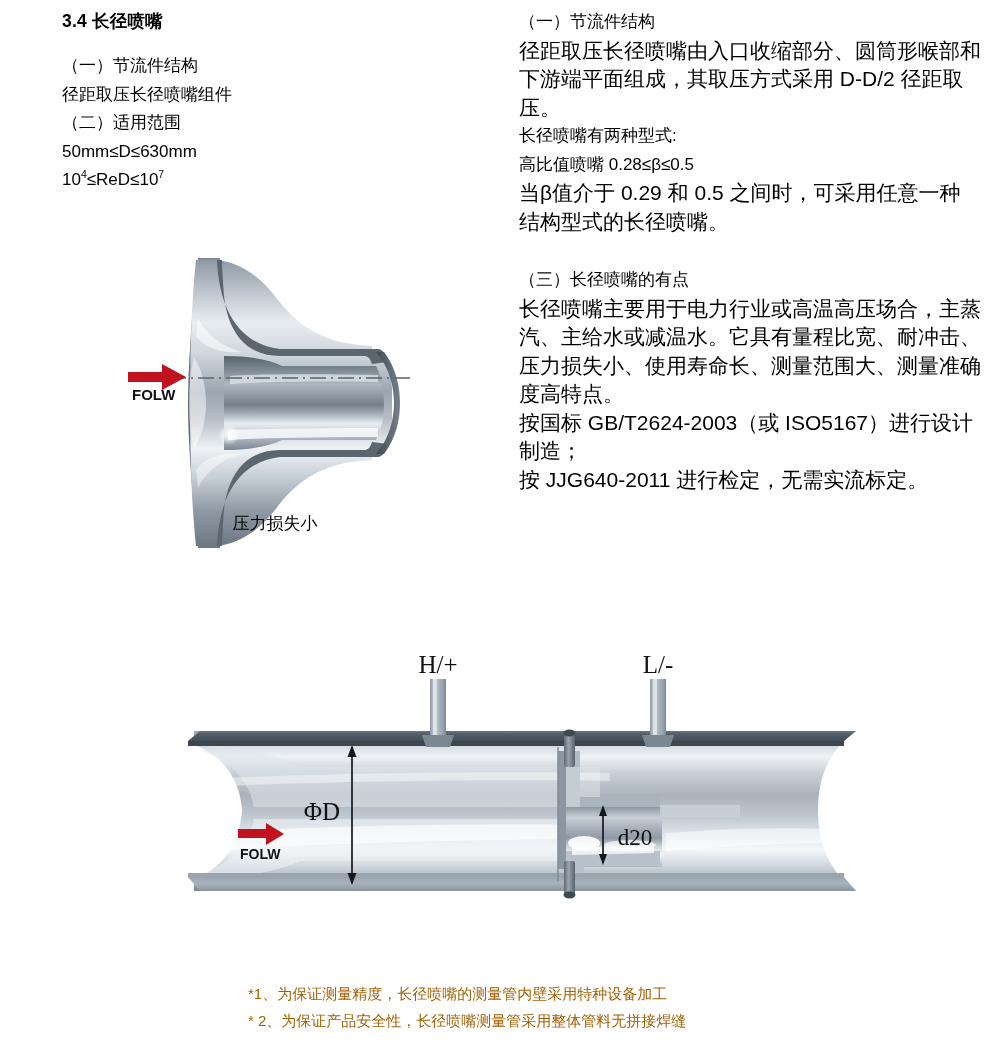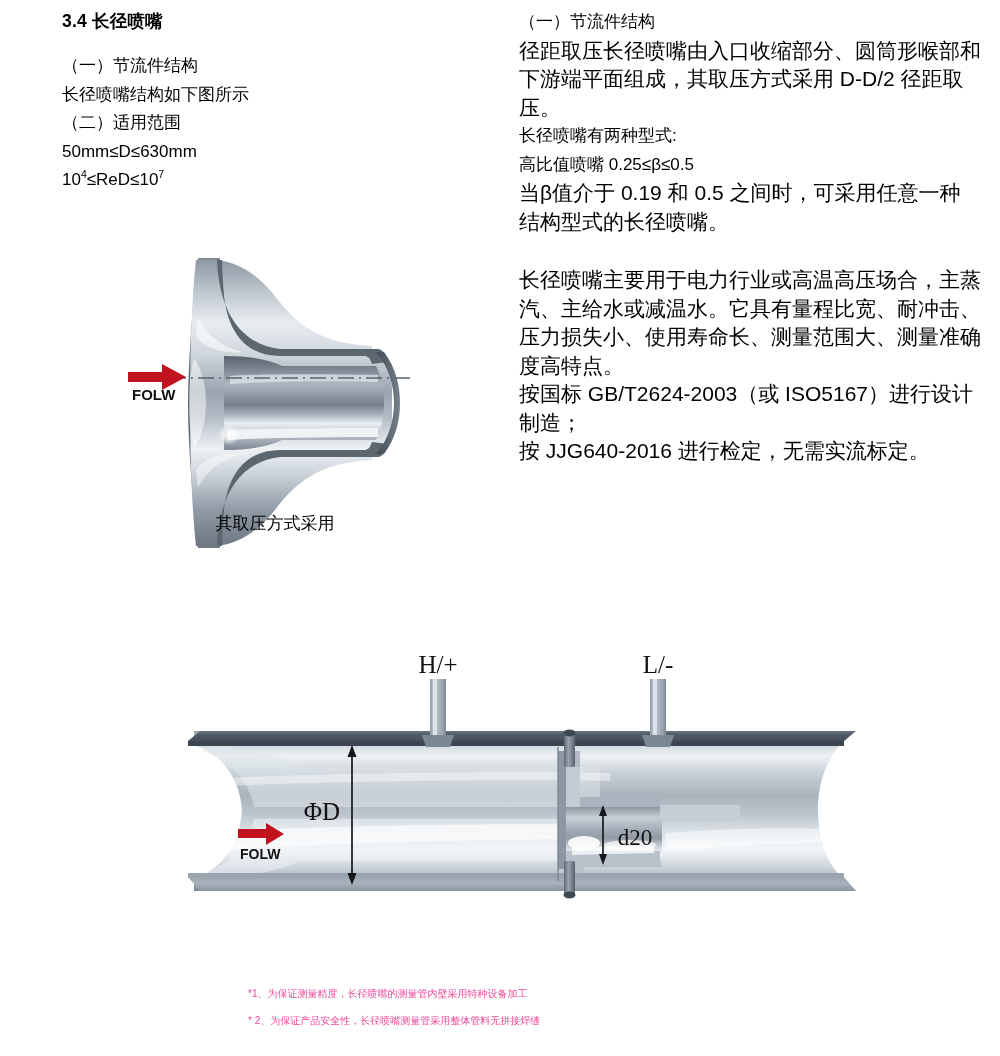--- a/index.html
+++ b/index.html
@@ -94,59 +94,60 @@
   }
 
   
   .footnotes {
     position: absolute;
     left: 248px;
     top: 980px;
     width: 700px;
   }
   .footnote {
-    font-size: 10px;
+    font-size: 15px;
     line-height: 27px;
-    color: #ec4899;
+    color: #a16207;
     white-space: pre;
   }
 
   svg { display: block; overflow: visible; }
   .lbl-serif {
     font-family: "Liberation Serif", "DejaVu Serif", serif;
   }
   .lbl-sans {
     font-family: "Liberation Sans", "DejaVu Sans", sans-serif;
   }
 </style>
 </head>
 <body>
 
 <div class="page">
 
   <div class="col-left">
     <div class="sec-title">3.4 长径喷嘴</div>
     <div class="gap-sm"></div>
     <div class="body-line">（一）节流件结构</div>
-    <div class="body-line">长径喷嘴结构如下图所示</div>
+    <div class="body-line">径距取压长径喷嘴组件</div>
     <div class="body-line">（二）适用范围</div>
     <div class="body-line">50mm≤D≤630mm</div>
     <div class="body-line"><span>10</span><sup class="exp">4</sup><span>≤ReD≤10</span><sup class="exp">7</sup></div>
   </div>
 
   <div class="col-right">
     <div class="body-line">（一）节流件结构</div>
     <div class="body-para">径距取压长径喷嘴由入口收缩部分、圆筒形喉部和下游端平面组成，其取压方式采用 D-D/2 径距取压。</div>
     <div class="body-line">长径喷嘴有两种型式:</div>
-    <div class="body-line">高比值喷嘴 0.25≤β≤0.5</div>
-    <div class="body-para">当β值介于 0.19 和 0.5 之间时，可采用任意一种结构型式的长径喷嘴。</div>
+    <div class="body-line">高比值喷嘴 0.28≤β≤0.5</div>
+    <div class="body-para">当β值介于 0.29 和 0.5 之间时，可采用任意一种结构型式的长径喷嘴。</div>
     <div class="gap-md"></div>
+    <div class="body-line">（三）长径喷嘴的有点</div>
     <div class="body-para">长径喷嘴主要用于电力行业或高温高压场合，主蒸汽、主给水或减温水。它具有量程比宽、耐冲击、压力损失小、使用寿命长、测量范围大、测量准确度高特点。</div>
     <div class="body-para">按国标 GB/T2624-2003（或 ISO5167）进行设计制造；</div>
-    <div class="body-para">按 JJG640-2016 进行检定，无需实流标定。</div>
+    <div class="body-para">按 JJG640-2011 进行检定，无需实流标定。</div>
   </div>
 
   <div class="fig1">
     <svg width="330" height="310" viewBox="0 0 330 310">
       <defs>
 
         <linearGradient id="f1bell" x1="0" y1="0" x2="0" y2="1">
           <stop offset="0.00" stop-color="#8e99a4"></stop>
           <stop offset="0.10" stop-color="#b9c2ca"></stop>
           <stop offset="0.22" stop-color="#e8edf1"></stop>
@@ -279,21 +280,21 @@
 
       <line x1="32" y1="130" x2="300" y2="130" stroke="#5a646e" stroke-width="1.6" stroke-dasharray="16 5 2 5"></line>
 
       <g>
         <path d="M 18 124 L 52 124 L 52 116 L 76 129 L 52 142 L 52 134 L 18 134 Z" fill="#c1121f"></path>
         <text class="lbl-sans" x="22" y="152" font-size="15" font-weight="bold" fill="#111111">FOLW</text>
       </g>
     </svg>
   </div>
 
-  <div class="fig1-caption">其取压方式采用</div>
+  <div class="fig1-caption">压力损失小</div>
 
   <div class="fig2">
     <svg width="700" height="300" viewBox="0 0 700 300">
       <defs>
 
         <linearGradient id="f2pipe" x1="0" y1="0" x2="0" y2="1">
           <stop offset="0.00" stop-color="#9aa4ae"></stop>
           <stop offset="0.07" stop-color="#cdd4da"></stop>
           <stop offset="0.16" stop-color="#eef2f5"></stop>
           <stop offset="0.26" stop-color="#c9d1d8"></stop>

